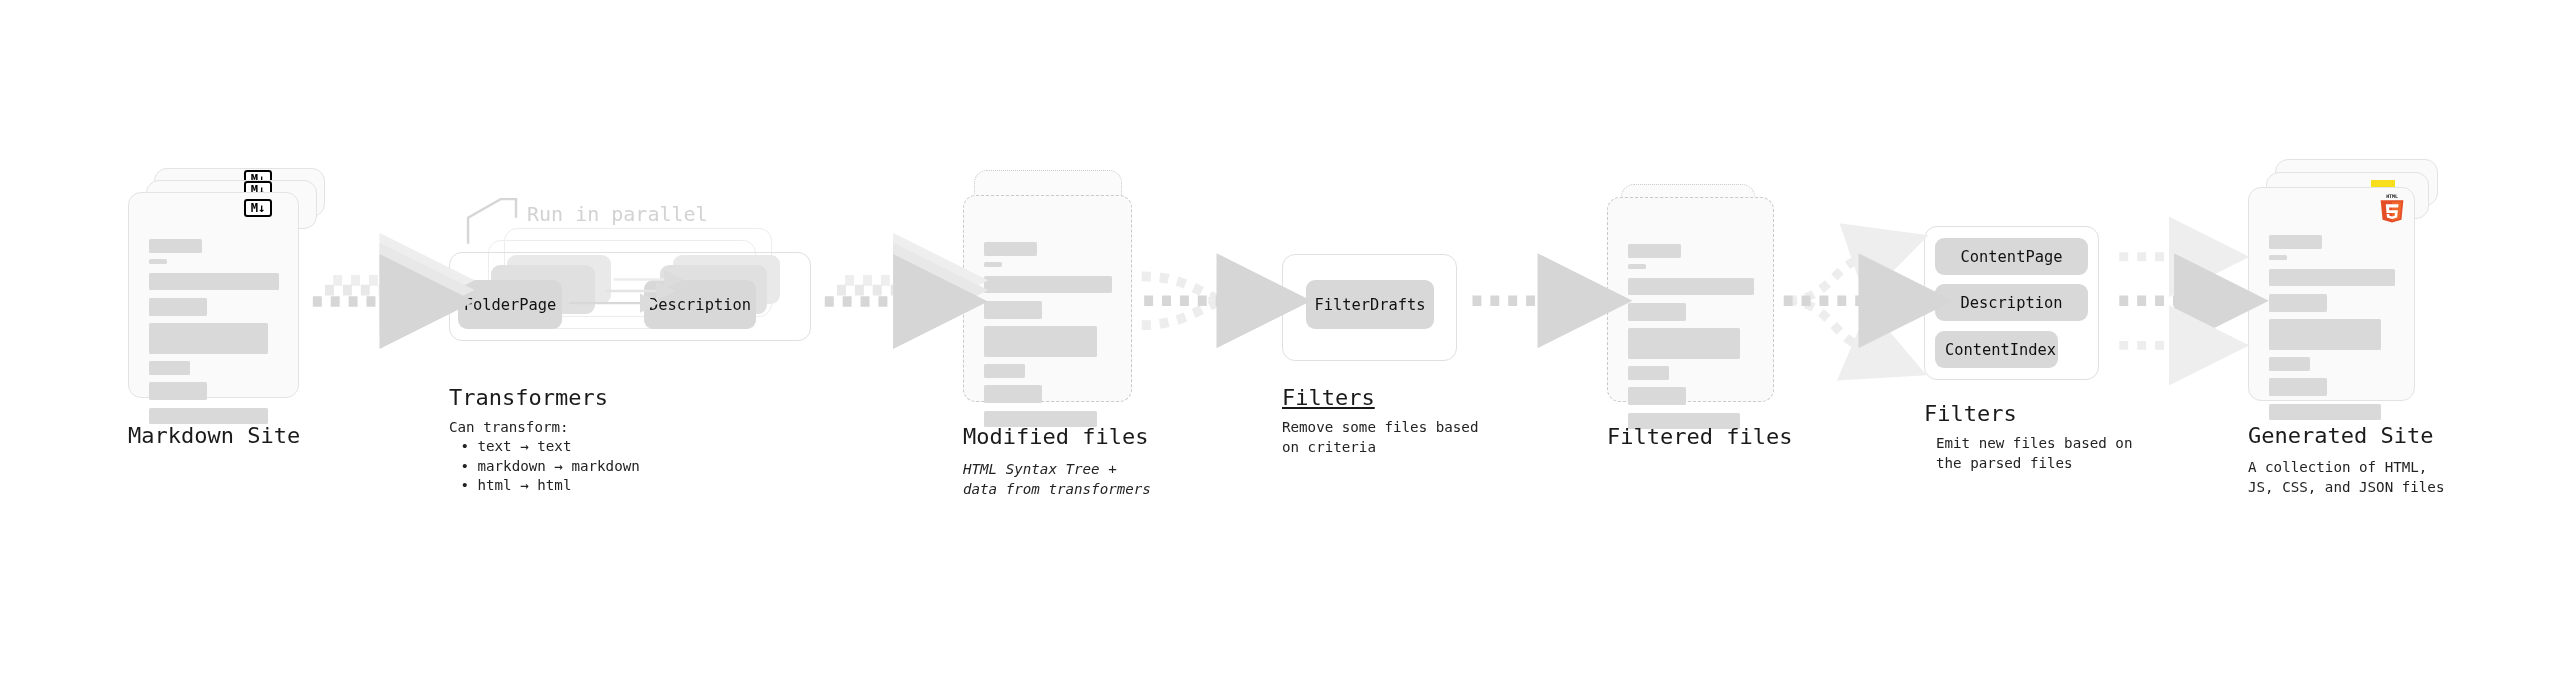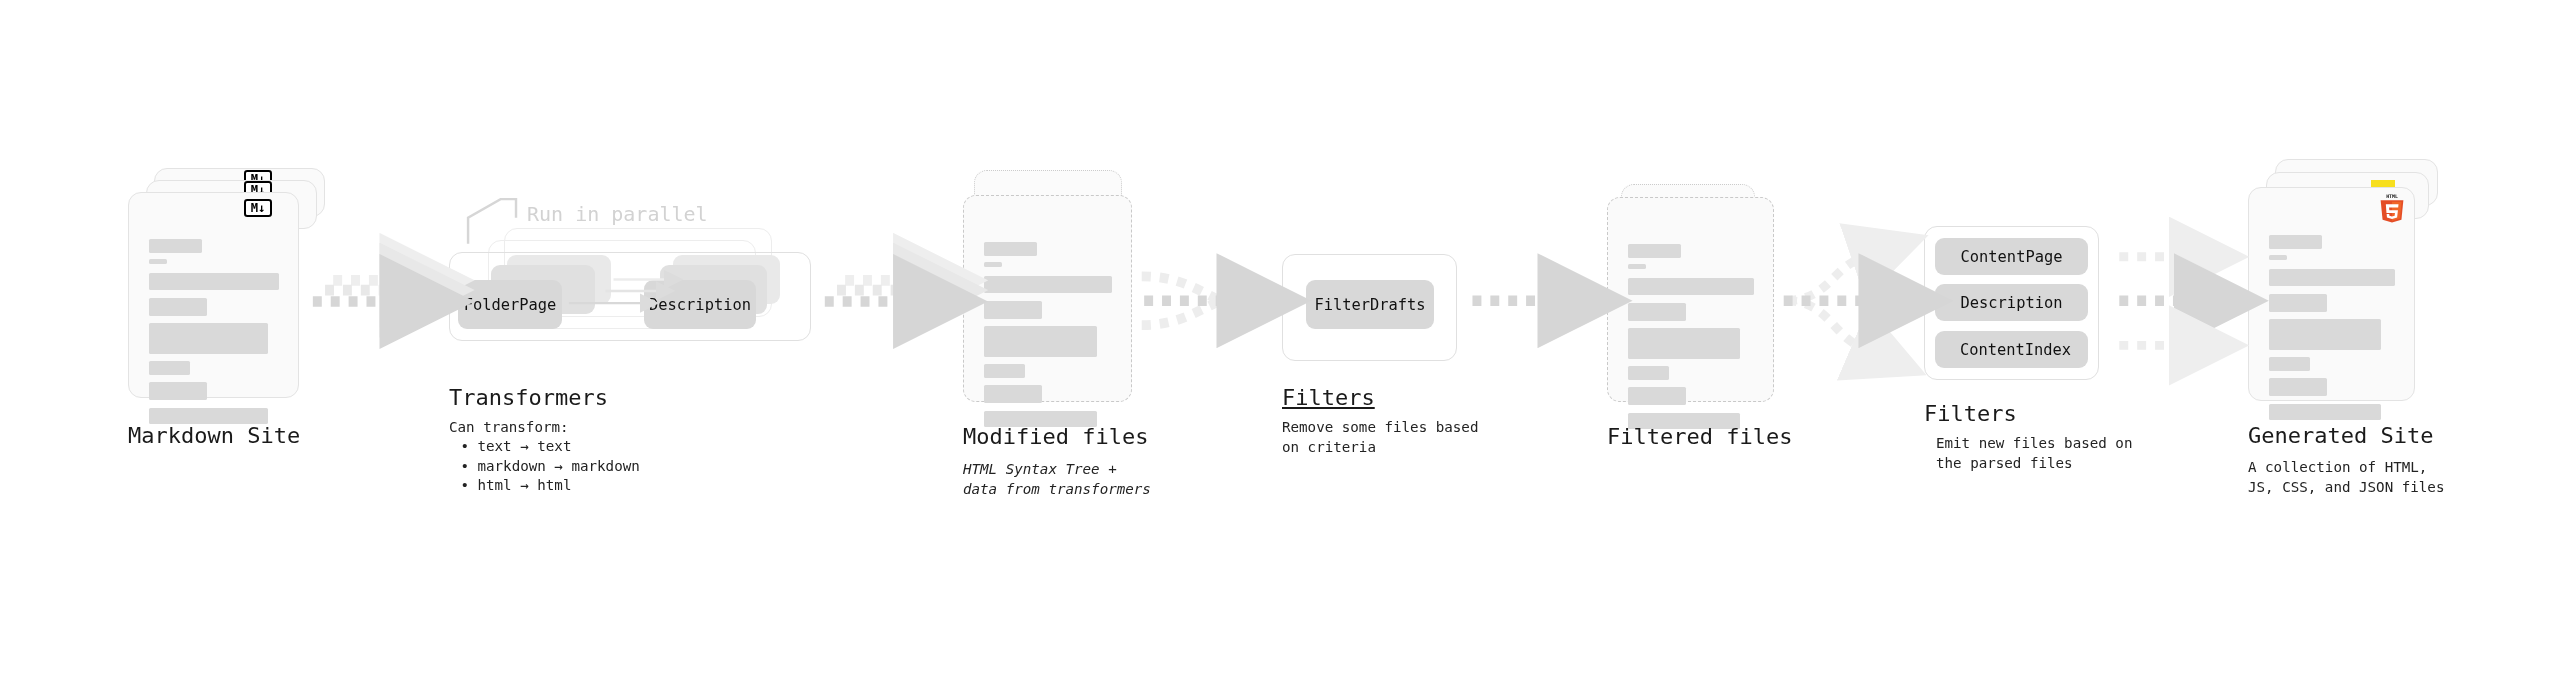--- a/index.html
+++ b/index.html
@@ -237,21 +237,21 @@
         <div class="ln" style="width:89%;height:16.3px;"></div>
       </div>
     </div>
     <div class="node-title" style="left:1607px; top:424px;text-align:center;">Filtered files</div>
   </div>
 
   <div>
     <div class="groupbox solidbg" style="left:1924px; top:226px; width:175px; height:154px;"></div>
     <div class="chip" style="left:1935px; top:238px; width:153px; height:37px;">ContentPage</div>
     <div class="chip" style="left:1935px; top:284px; width:153px; height:37px;">Description</div>
-    <div class="chip" style="left:1935px; top:331px; width:153px; height:37px;padding-left:8px;">ContentIndex</div>
+    <div class="chip" style="left:1935px; top:331px; width:123px; height:37px;padding-left:8px;">ContentIndex</div>
     <div class="node-title" style="left:1924px; top:401px;">Filters</div>
     <div class="node-desc" style="left:1924px; top:434px;margin-left:12px;">Emit new files based on
 the parsed files</div>
   </div>
 
   <div>
     <div class="ghost" style="left:2275px; top:159px; width:163px; height:47px;"></div>
     <div class="css-mini" style="left:2369px; top:173px;"></div>
 
     <div class="ghost" style="left:2266px; top:172px; width:163px; height:47px;"></div>

